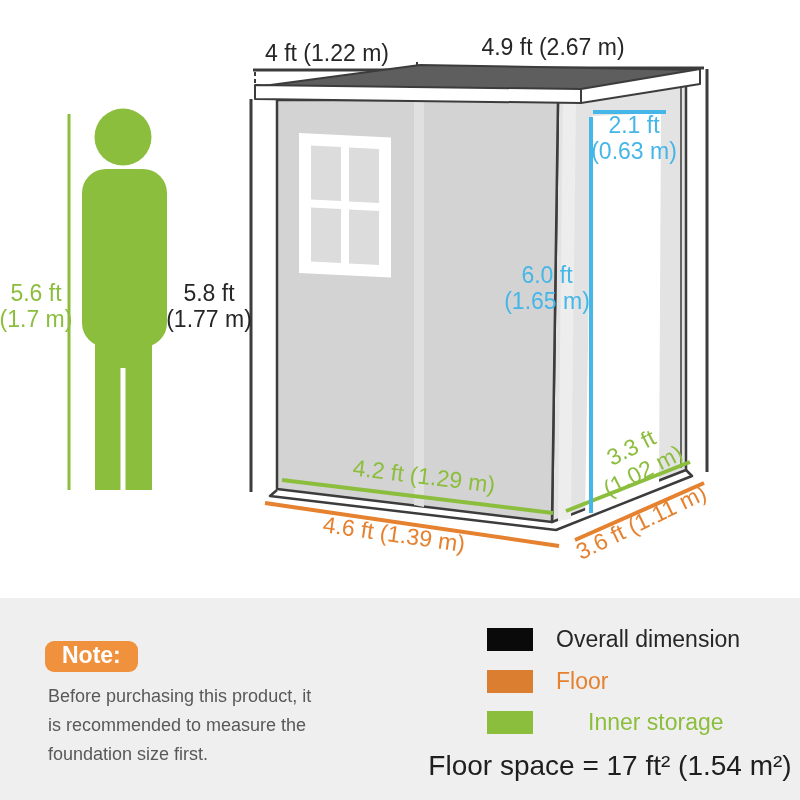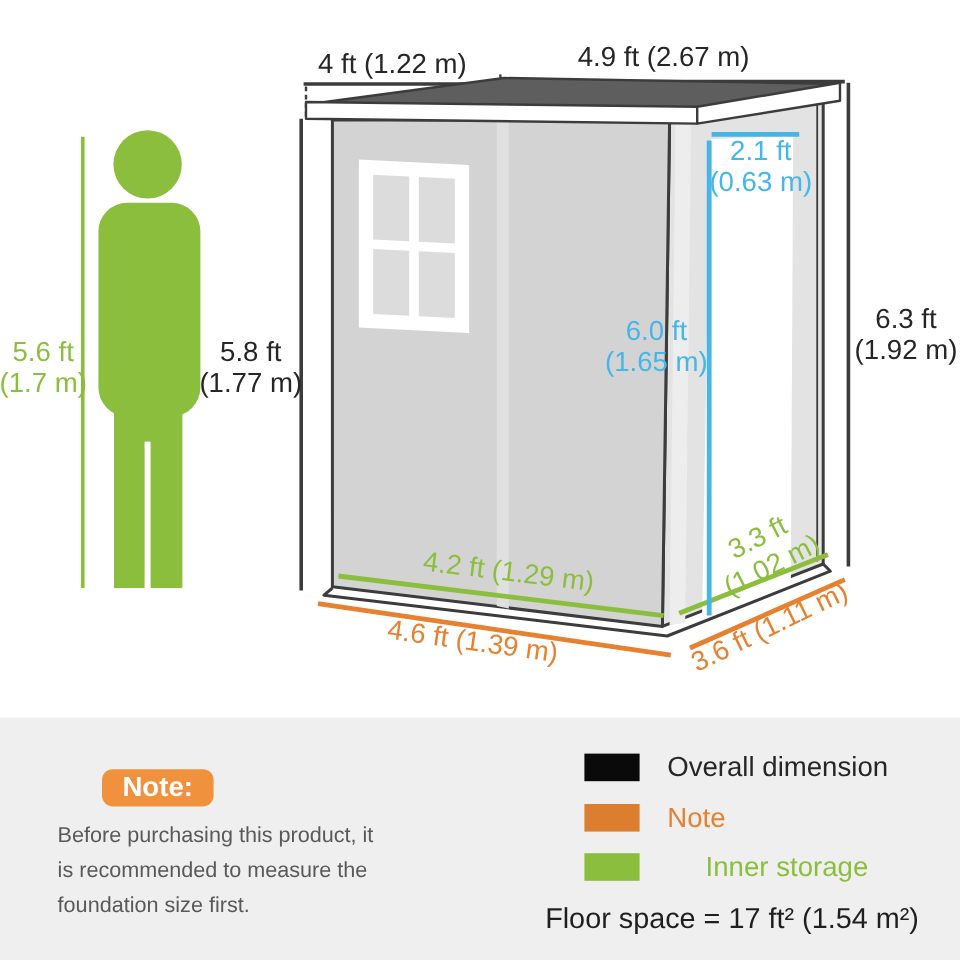--- a/index.html
+++ b/index.html
@@ -37,21 +37,20 @@
     position: absolute;
     left: 45px; top: 641px;
     height: 31px;
     padding: 0 17px;
     background: #F0923D;
     border-radius: 9px;
     color: #ffffff;
     font-size: 23px;
     font-weight: bold;
     line-height: 29px;
-    margin-left: 40px;
   }
   #note-text {
     position: absolute;
     left: 48px; top: 682px;
     color: #595959;
     font-size: 18px;
     line-height: 29px;
   }
   .legend-row {
     position: absolute;
@@ -63,21 +62,21 @@
   }
   .legend-swatch { width: 46px; height: 23px; margin-right: 23px; flex: 0 0 auto; }
   .legend-label { font-size: 23px; line-height: 24px; white-space: nowrap; }
   .sw-overall { background: #0A0A0A; }
   .sw-floor   { background: #DC7E2F; }
   .sw-inner   { background: #8CBE3E; }
   #floor-space {
     position: absolute;
     left: 610px; top: 766px;
     transform: translate(-50%, -50%);
-    font-size: 24px;
+    font-size: 28px;
     color: #1F1F1F;
     white-space: nowrap;
   }
 </style>
 </head>
 <body>
 
 <div id="stage">
 
   <svg id="diagram-svg" width="800" height="598" viewBox="0 0 800 598">
@@ -129,24 +128,20 @@
   <div class="dim-label c-black" style="left:553px; top:47px;">4.9 ft (2.67 m)</div>
 
   <div class="dim-label c-green" style="left:36px; top:306px;">
     <div>5.6 ft</div>
     <div>(1.7 m)</div>
   </div>
   <div class="dim-label c-black" style="left:209px; top:306px;">
     <div>5.8 ft</div>
     <div>(1.77 m)</div>
   </div>
-  <div class="dim-label c-black" style="left:755px; top:278px;">
-    <div>6.3 ft</div>
-    <div>(1.92 m)</div>
-  </div>
   <div class="dim-label c-blue" style="left:634px; top:138px;">
     <div>2.1 ft</div>
     <div>(0.63 m)</div>
   </div>
   <div class="dim-label c-blue" style="left:547px; top:288px;">
     <div>6.0 ft</div>
     <div>(1.65 m)</div>
   </div>
 
   <div class="dim-label c-green rot" style="left:424px; top:476px; transform:translate(-50%,-50%) rotate(7deg);">4.2 ft (1.29 m)</div>
@@ -165,21 +160,21 @@
     <div>is recommended to measure the</div>
     <div>foundation size first.</div>
   </div>
 
   <div class="legend-row" style="top:627px;">
     <div class="legend-swatch sw-overall"></div>
     <div class="legend-label c-black">Overall dimension</div>
   </div>
   <div class="legend-row" style="top:669px;">
     <div class="legend-swatch sw-floor"></div>
-    <div class="legend-label c-orange">Note</div>
+    <div class="legend-label c-orange">Floor</div>
   </div>
   <div class="legend-row" style="top:710px;gap:32px;">
     <div class="legend-swatch sw-inner"></div>
     <div class="legend-label c-green">Inner storage</div>
   </div>
 
   <div id="floor-space">Floor space = 17 ft² (1.54 m²)</div>
 
 </div>
 

